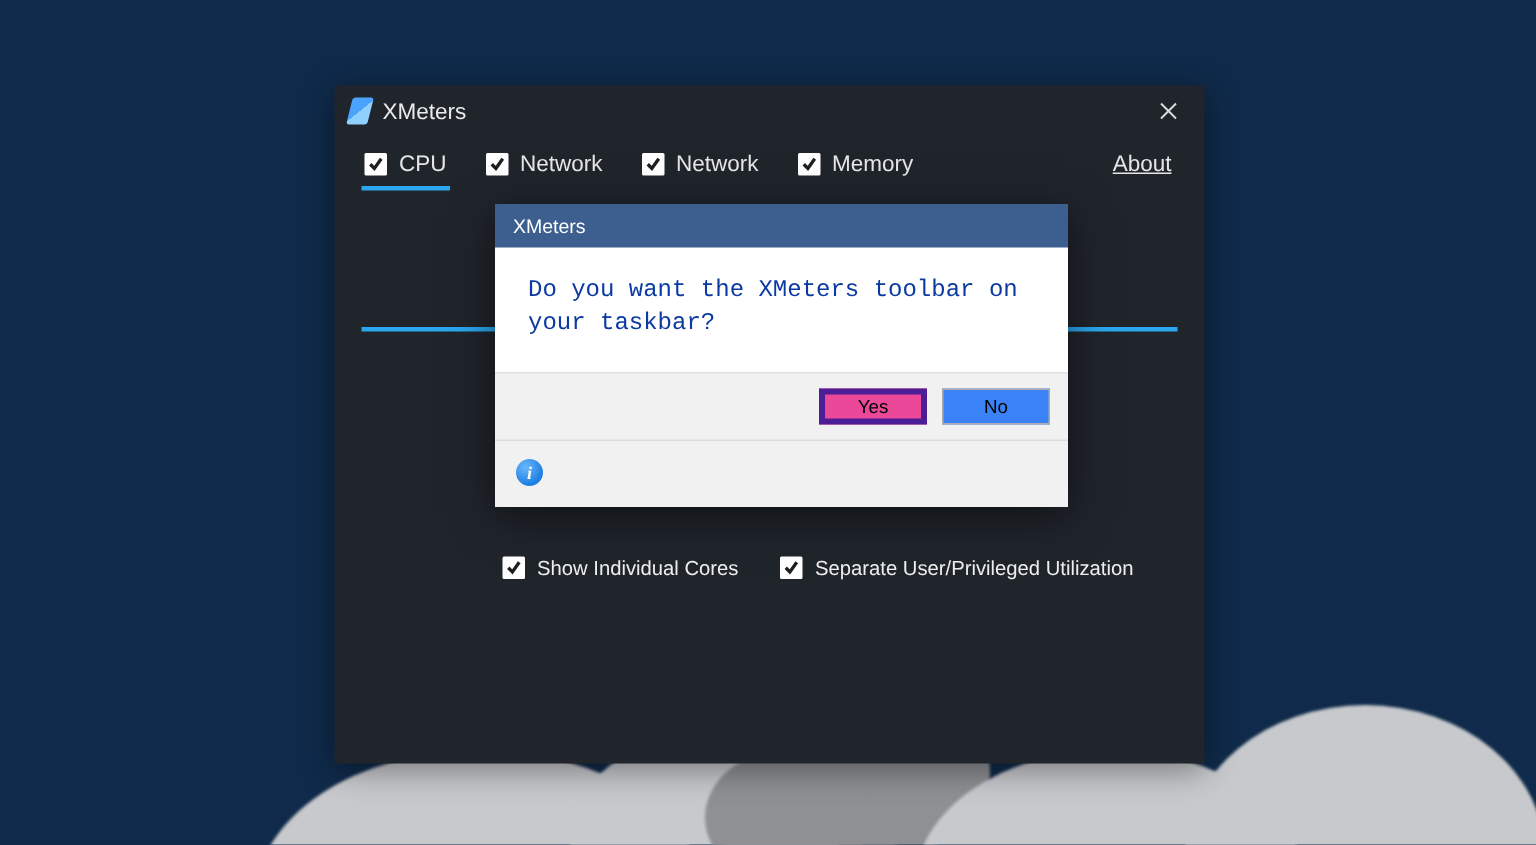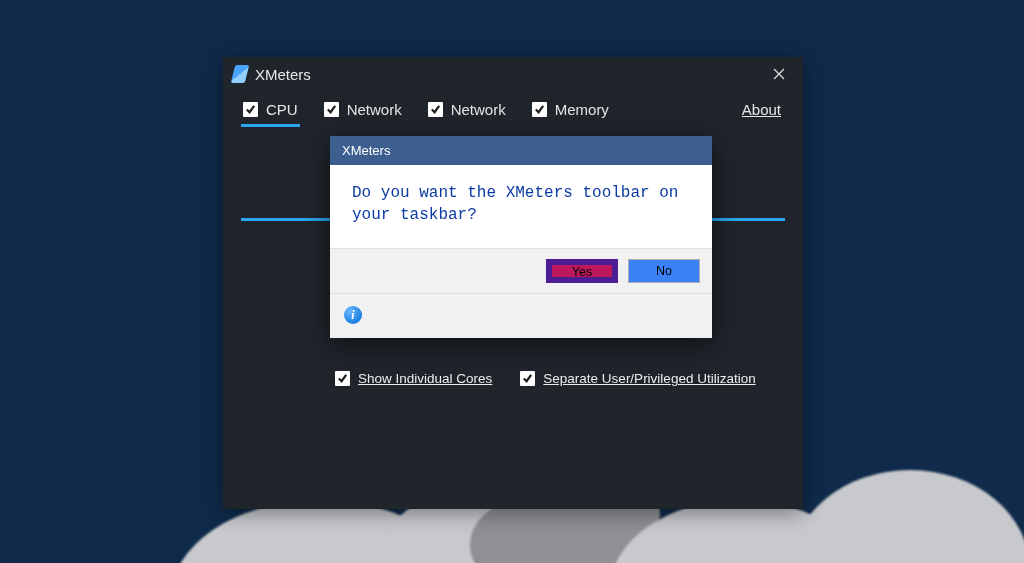--- a/index.html
+++ b/index.html
@@ -89,21 +89,21 @@
     background: #2aa7ef;
   }
 
   .options {
     position: absolute;
     left: 112px; top: 314px;
     display: flex; gap: 28px;
     font-size: 13.5px;
     color: #eeeeee;
   }
-  .opt { display: flex; align-items: flex-end; gap: 8px; white-space: nowrap; text-decoration: underline; }
+  .opt { display: flex; align-items: flex-end; gap: 8px; white-space: nowrap; }
 
   
   .dialog {
     position: absolute;
     left: 330px; top: 136px;
     width: 382px;
     background: #ffffff;
     box-shadow: 0 6px 28px rgba(0,0,0,.55);
     font-size: 13px;
     color: #222;
@@ -129,22 +129,22 @@
   }
   .btn {
     min-width: 72px; height: 24px;
     font-size: 12.5px;
     font-family: inherit;
     background: #3b82f6;
     border: 1px solid #adadad;
     cursor: pointer;
   }
   .btn.primary {
-    border: 6px solid #4c1d95;
-    background: #be185d;
+    border: 4px solid #4c1d95;
+    background: #ec4899;
   }
   .dialog-footer {
     border-top: 1px solid #dcdcdc;
     padding: 12px 14px 14px 14px;
     display: flex; align-items: flex-start; gap: 10px;
     color: #444; font-size: 12.5px; line-height: 1.35;
     background: #f1f1f1;
   }
   .info-icon {
     width: 18px; height: 18px; flex: 0 0 18px;

